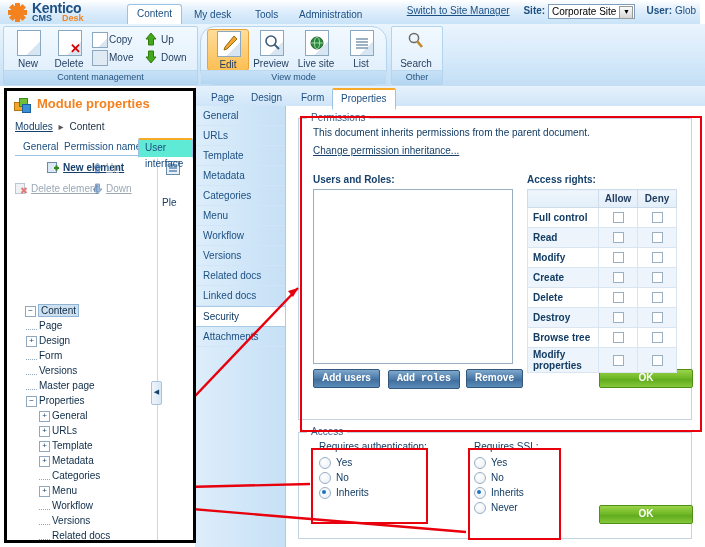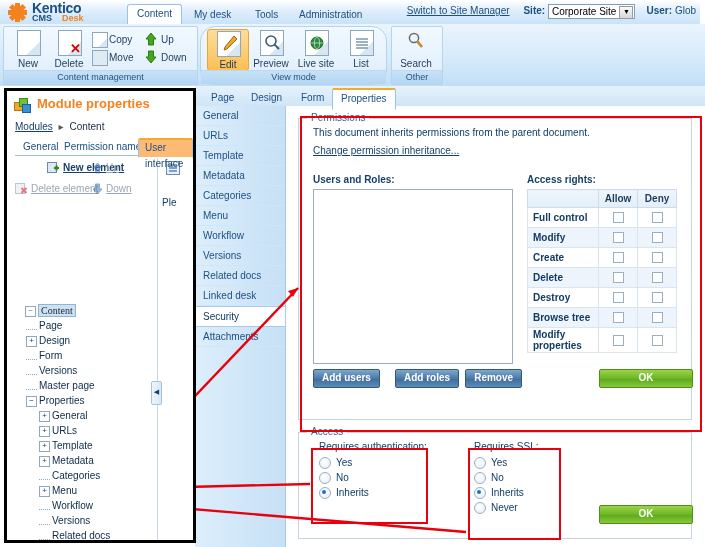--- a/index.html
+++ b/index.html
@@ -93,21 +93,21 @@
   .rrow .rt{margin-left:5px;}
   
   #dlg{position:absolute;left:4px;top:88px;width:192px;height:455px;background:#fff;
     border:3px solid #000;box-sizing:border-box;overflow:hidden;}
   #dlgtitle{position:absolute;left:0;top:0;width:186px;height:28px;}
   #dlgtitle .t{position:absolute;left:30px;top:5px;font-size:13px;font-weight:bold;color:#f4821f;}
   #dlgbread{position:absolute;left:8px;top:30px;font-size:10px;color:#234;}
   #dlgbread a{color:#17416b;text-decoration:underline;}
   #dlgtabs{position:absolute;left:8px;top:46px;width:178px;height:18px;border-bottom:1px solid #9cc3e3;}
   .dtab{position:absolute;top:2px;height:16px;line-height:16px;padding:0 6px;font-size:10px;color:#1c4f82;cursor:pointer;}
-  .dtab.on{background:#fdba74;border:1px solid #9cc3e3;border-top:2px solid #f7a928;border-bottom:1px solid #fff;
+  .dtab.on{background:#5eead4;border:1px solid #9cc3e3;border-top:2px solid #f7a928;border-bottom:1px solid #fff;
     border-radius:2px 2px 0 0;top:1px;height:17px;z-index:2;}
   .treeitem{height:15px;line-height:15px;font-size:10px;color:#0d2b47;white-space:nowrap;cursor:pointer;}
   .tnode{display:inline-block;width:9px;height:9px;border:1px solid #8fa8bd;background:#fff;
     text-align:center;line-height:8px;font-size:8px;color:#17416b;vertical-align:middle;margin-right:2px;}
   .tdots{display:inline-block;width:11px;border-bottom:1px dotted #8fa8bd;vertical-align:middle;margin-right:2px;height:6px;}
   #treebox{position:absolute;left:6px;top:212px;width:140px;height:237px;overflow:hidden;}
 </style>
 </head>
 <body>
 
@@ -250,53 +250,58 @@
   <div id="vmenu">
     <div class="vitem">General</div>
     <div class="vitem">URLs</div>
     <div class="vitem">Template</div>
     <div class="vitem">Metadata</div>
     <div class="vitem">Categories</div>
     <div class="vitem">Menu</div>
     <div class="vitem">Workflow</div>
     <div class="vitem">Versions</div>
     <div class="vitem">Related docs</div>
-    <div class="vitem">Linked desk</div>
+    <div class="vitem">Linked docs</div>
     <div class="vitem on">Security</div>
     <div class="vitem">Attachments</div>
   </div>
 
   <div id="mainpane">
 
     <div class="fs" style="left:12px;top:12px;width:392px;height:300px;">
       <span class="leg">Permissions</span>
       <div style="position:absolute;left:14px;top:8px;font-size:10px;color:#123c63;">This document inherits permissions from the parent document.</div>
       <span class="lnk" style="position:absolute;left:14px;top:26px;">Change permission inheritance...</span>
 
       <span class="lbl-b" style="position:absolute;left:14px;top:55px;">Users and Roles:</span>
       <div class="listbox" style="position:absolute;left:14px;top:70px;width:198px;height:173px;"></div>
 
       <div style="position:absolute;left:14px;top:250px;">
         <span class="btn">Add users</span>
-        <span class="btn" style="margin-left:12px;">Add roles</span>
+        <span class="btn" style="margin-left:5px;font-family:Liberation Mono, monospace;">Add roles</span>
         <span class="btn" style="margin-left:3px;">Remove</span>
       </div>
       <span class="btn green" style="position:absolute;left:300px;top:250px;">OK</span>
 
       <span class="lbl-b" style="position:absolute;left:228px;top:55px;">Access rights:</span>
       <div style="position:absolute;left:228px;top:70px;width:150px;">
         <table class="rights">
           <tbody>
               <tr>
             <th style="width:72px"></th>
             <th style="width:39px">Allow</th>
             <th style="width:39px">Deny</th>
           </tr>
           <tr>
             <td>Full control</td>
+            <td class="ck"><span class="cb"></span></td>
+            <td class="ck"><span class="cb"></span></td>
+          </tr>
+          <tr>
+            <td>Read</td>
             <td class="ck"><span class="cb"></span></td>
             <td class="ck"><span class="cb"></span></td>
           </tr>
           <tr>
             <td>Modify</td>
             <td class="ck"><span class="cb"></span></td>
             <td class="ck"><span class="cb"></span></td>
           </tr>
           <tr>
             <td>Create</td>
@@ -431,21 +436,21 @@
             <line x1="3" y1="10" x2="11" y2="10"></line>
           </g>
         </svg>
     </span>
     <span style="position:absolute;left:4px;top:42px;font-size:10px;color:#123c63;">Ple</span>
   </div>
 
   <div style="position:absolute;left:144px;top:290px;width:9px;height:22px;background:linear-gradient(to right,#eef5fb,#d8e8f5);border:1px solid #a8c4dc;border-radius:2px;text-align:center;line-height:20px;font-size:7px;color:#17416b;">◀</div>
 
   <div id="treebox">
-    <div class="treeitem" style="padding-left:12px;font-family:Liberation Serif, serif;"><span class="tnode">−</span><span style="background:#cfe0ef;border:1px solid #8fb4d6;padding:0 2px;">Content</span></div>
+    <div class="treeitem" style="padding-left:12px;"><span class="tnode">−</span><span style="background:#cfe0ef;border:1px solid #8fb4d6;padding:0 2px;">Content</span></div>
     <div class="treeitem" style="padding-left:13px;"><span class="tdots"></span><span>Page</span></div>
     <div class="treeitem" style="padding-left:13px;"><span class="tnode">+</span><span>Design</span></div>
     <div class="treeitem" style="padding-left:13px;"><span class="tdots"></span><span>Form</span></div>
     <div class="treeitem" style="padding-left:13px;"><span class="tdots"></span><span>Versions</span></div>
     <div class="treeitem" style="padding-left:13px;"><span class="tdots"></span><span>Master page</span></div>
     <div class="treeitem" style="padding-left:13px;"><span class="tnode">−</span><span>Properties</span></div>
     <div class="treeitem" style="padding-left:26px;"><span class="tnode">+</span><span>General</span></div>
     <div class="treeitem" style="padding-left:26px;"><span class="tnode">+</span><span>URLs</span></div>
     <div class="treeitem" style="padding-left:26px;"><span class="tnode">+</span><span>Template</span></div>
     <div class="treeitem" style="padding-left:26px;"><span class="tnode">+</span><span>Metadata</span></div>

